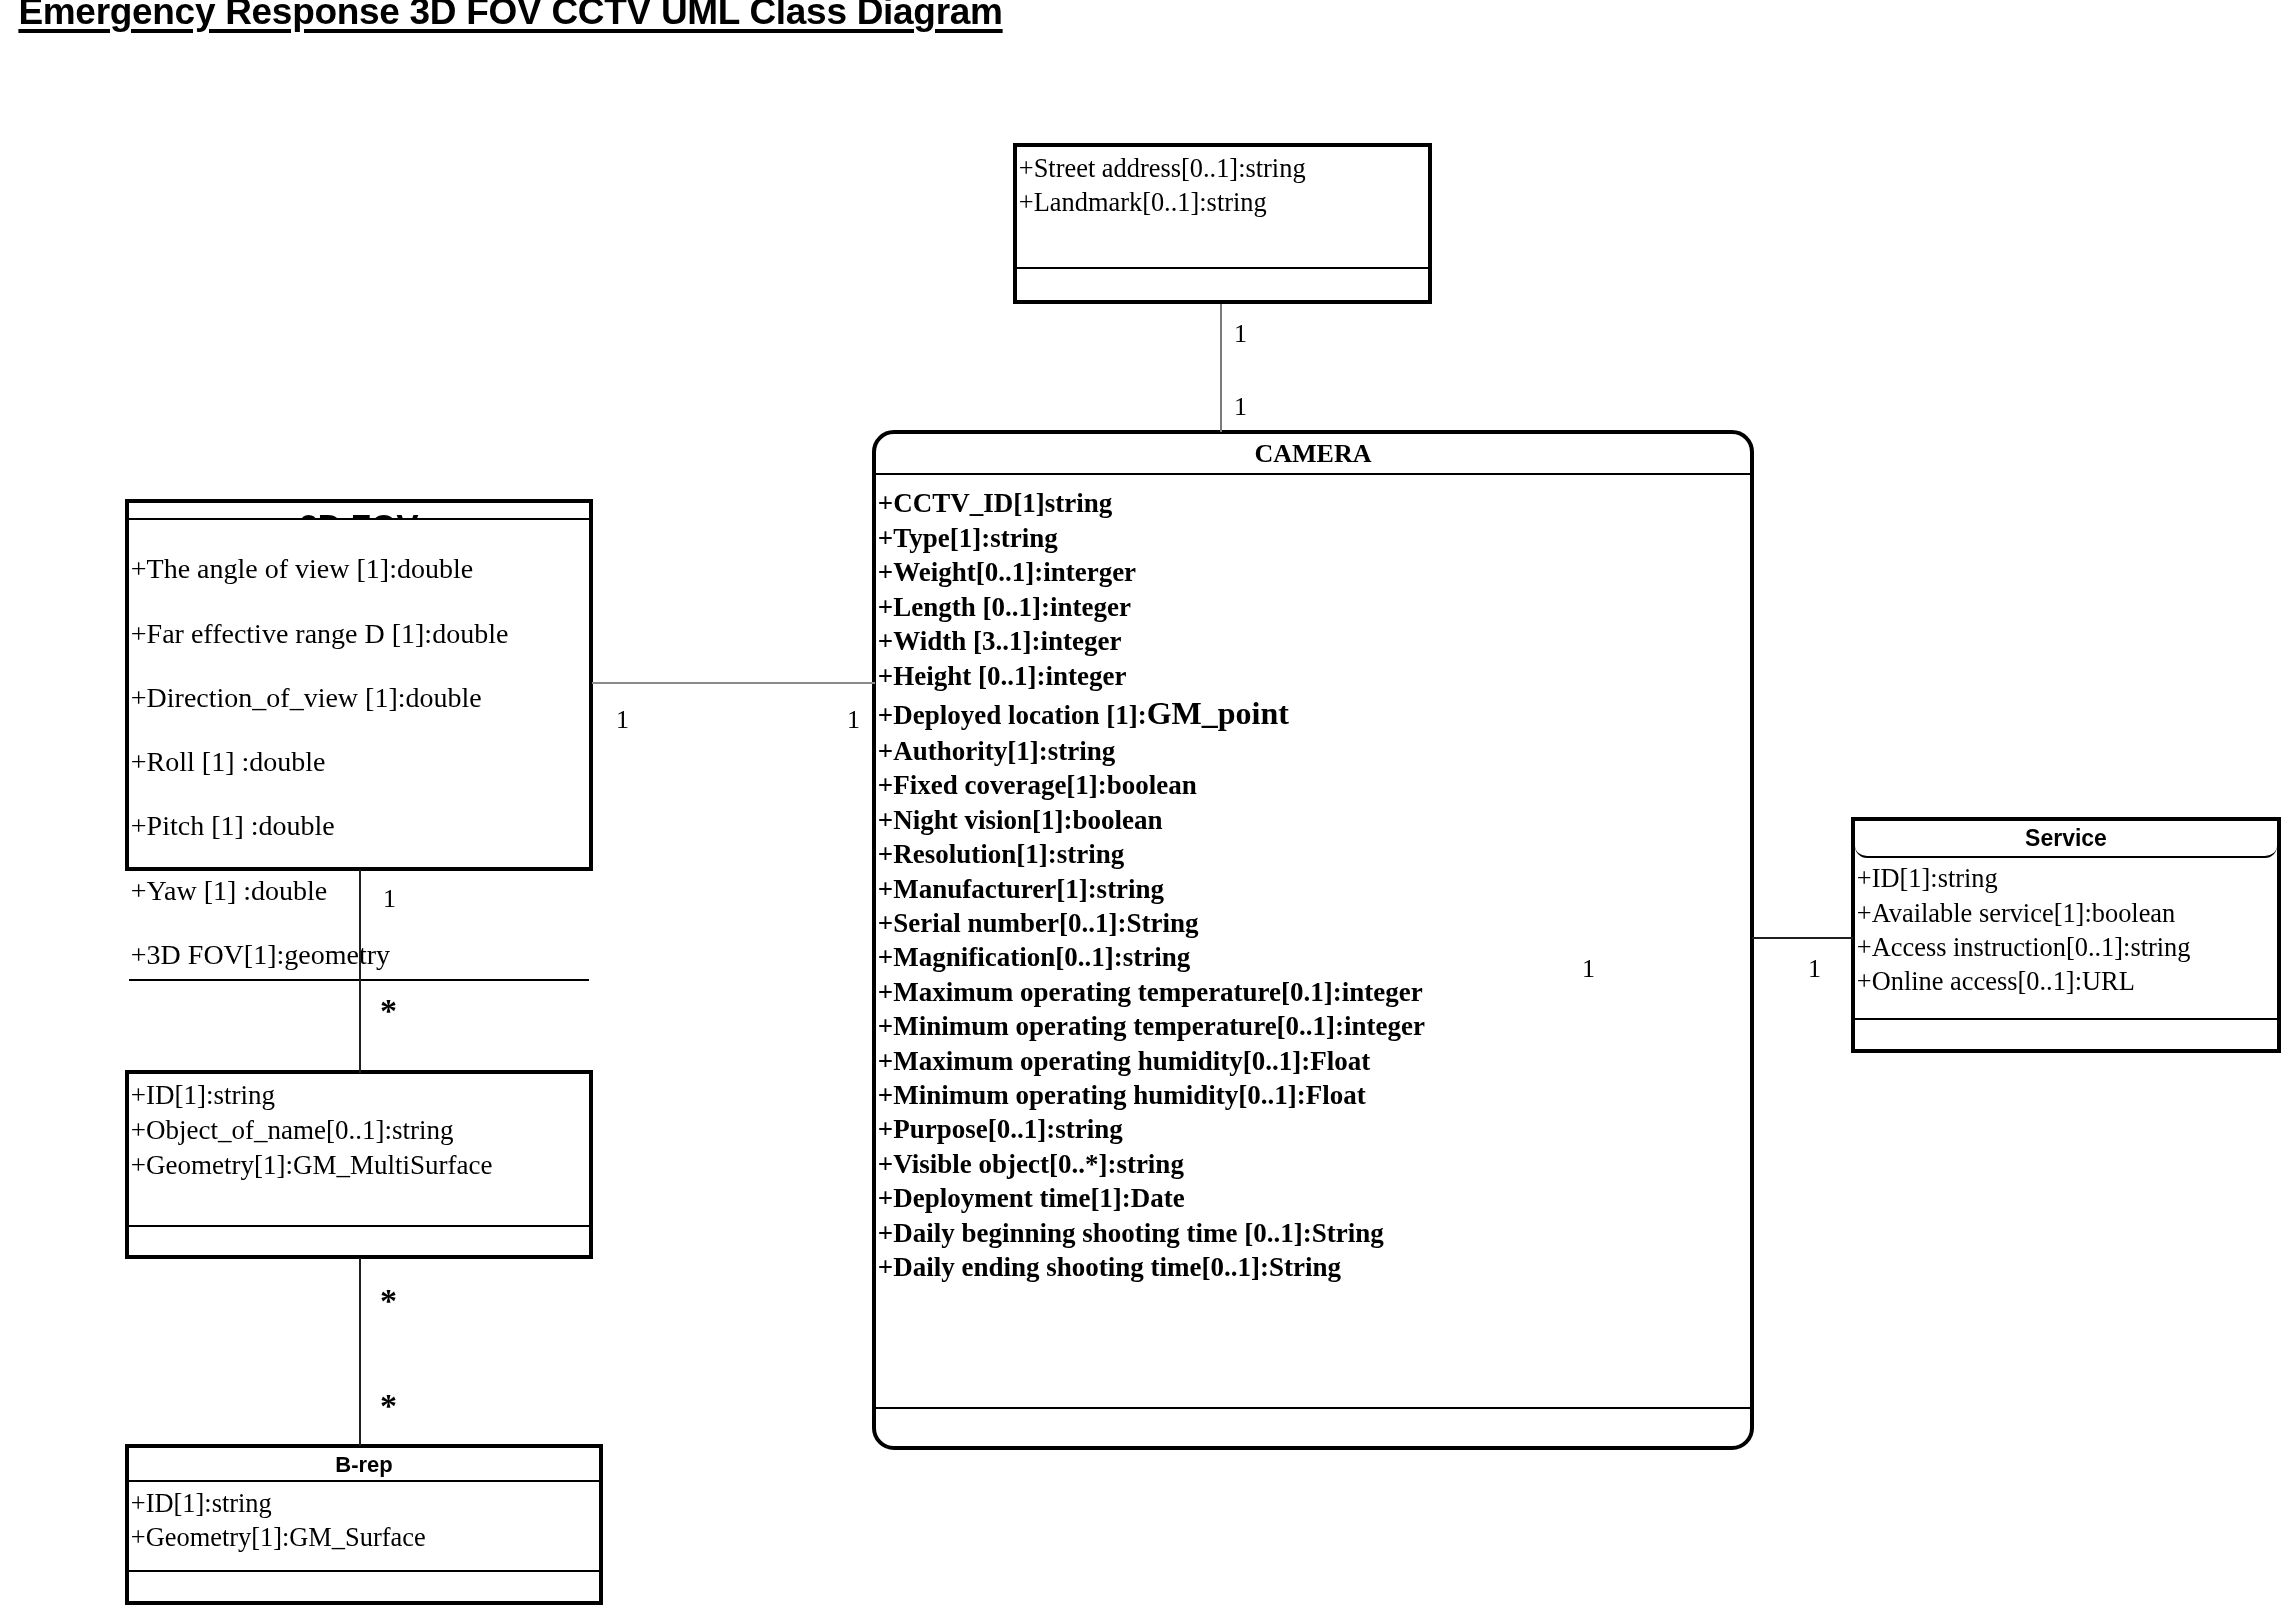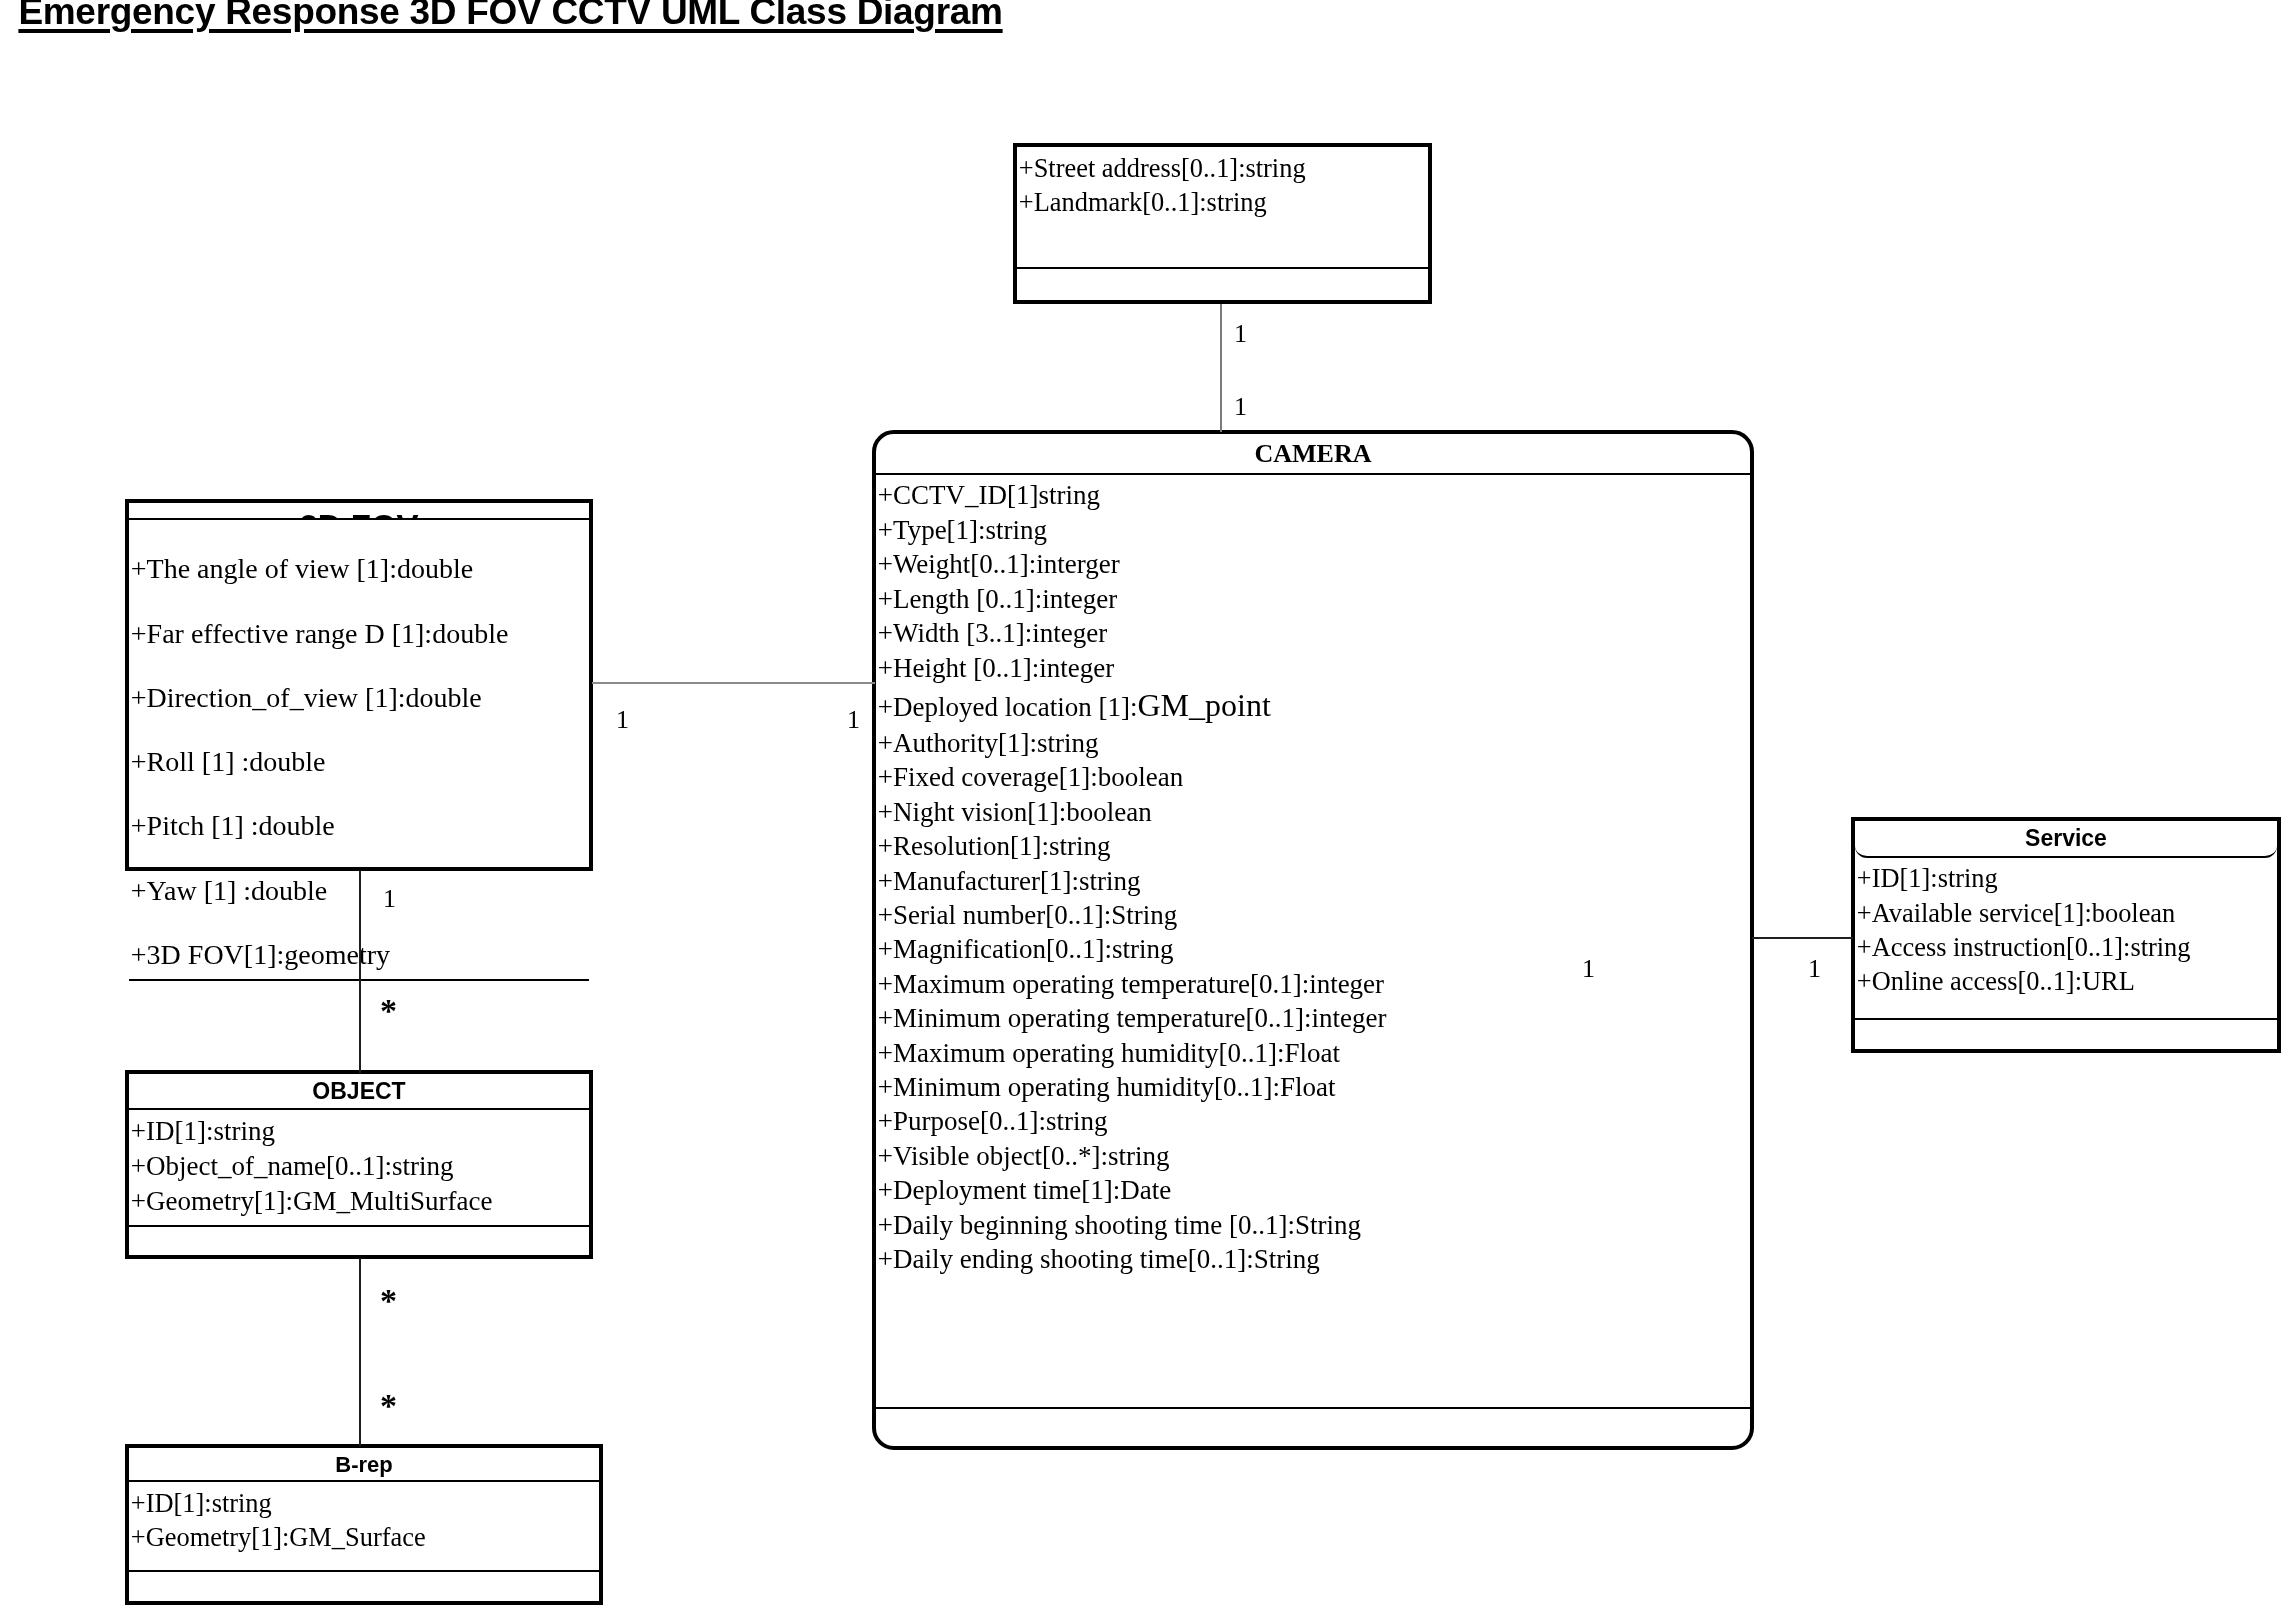--- a/index.html
+++ b/index.html
@@ -134,21 +134,21 @@
   <div class="uml-class sz-loc" style="left:1013px; top:143px; width:419px; height:161px;">
     <div class="attr-list">
       <div class="attr">+Street address[0..1]:string</div>
       <div class="attr">+Landmark[0..1]:string</div>
     </div>
     <div class="ops-compartment" style="height:31px;"></div>
   </div>
 
   <div class="uml-class sz-cam" style="left:872px; top:430px; width:882px; height:1020px;border-radius:22px;">
     <div class="class-name serif">CAMERA</div>
-    <div class="attr-list" style="padding-top:3px;">
+    <div class="attr-list" style="padding-top:11px;font-weight:bold;">
       <div class="attr">+CCTV_ID[1]string</div>
       <div class="attr">+Type[1]:string</div>
       <div class="attr">+Weight[0..1]:interger</div>
       <div class="attr">+Length [0..1]:integer</div>
       <div class="attr">+Width [3..1]:integer</div>
       <div class="attr">+Height [0..1]:integer</div>
       <div class="attr">+Deployed location [1]:<span class="big">GM_point</span></div>
       <div class="attr">+Authority[1]:string</div>
       <div class="attr">+Fixed coverage[1]:boolean</div>
       <div class="attr">+Night vision[1]:boolean</div>
@@ -177,21 +177,20 @@
       <div class="attr">+Direction_of_view [1]:double</div>
       <div class="attr">+Roll [1] :double</div>
       <div class="attr">+Pitch [1] :double</div>
       <div class="attr">+Yaw [1] :double</div>
       <div class="attr">+3D FOV[1]:geometry</div>
     </div>
     <div class="ops-compartment" style="height:32px;"></div>
   </div>
 
   <div class="uml-class sz-obj" style="left:125px; top:1070px; width:468px; height:189px;">
-    <div class="class-name">OBJECT</div>
     <div class="attr-list">
       <div class="attr">+ID[1]:string</div>
       <div class="attr">+Object_of_name[0..1]:string</div>
       <div class="attr">+Geometry[1]:GM_MultiSurface</div>
     </div>
     <div class="ops-compartment" style="height:28px;"></div>
   </div>
 
   <div class="uml-class sz-brep" style="left:125px; top:1444px; width:478px; height:161px;">
     <div class="class-name">B-rep</div>

